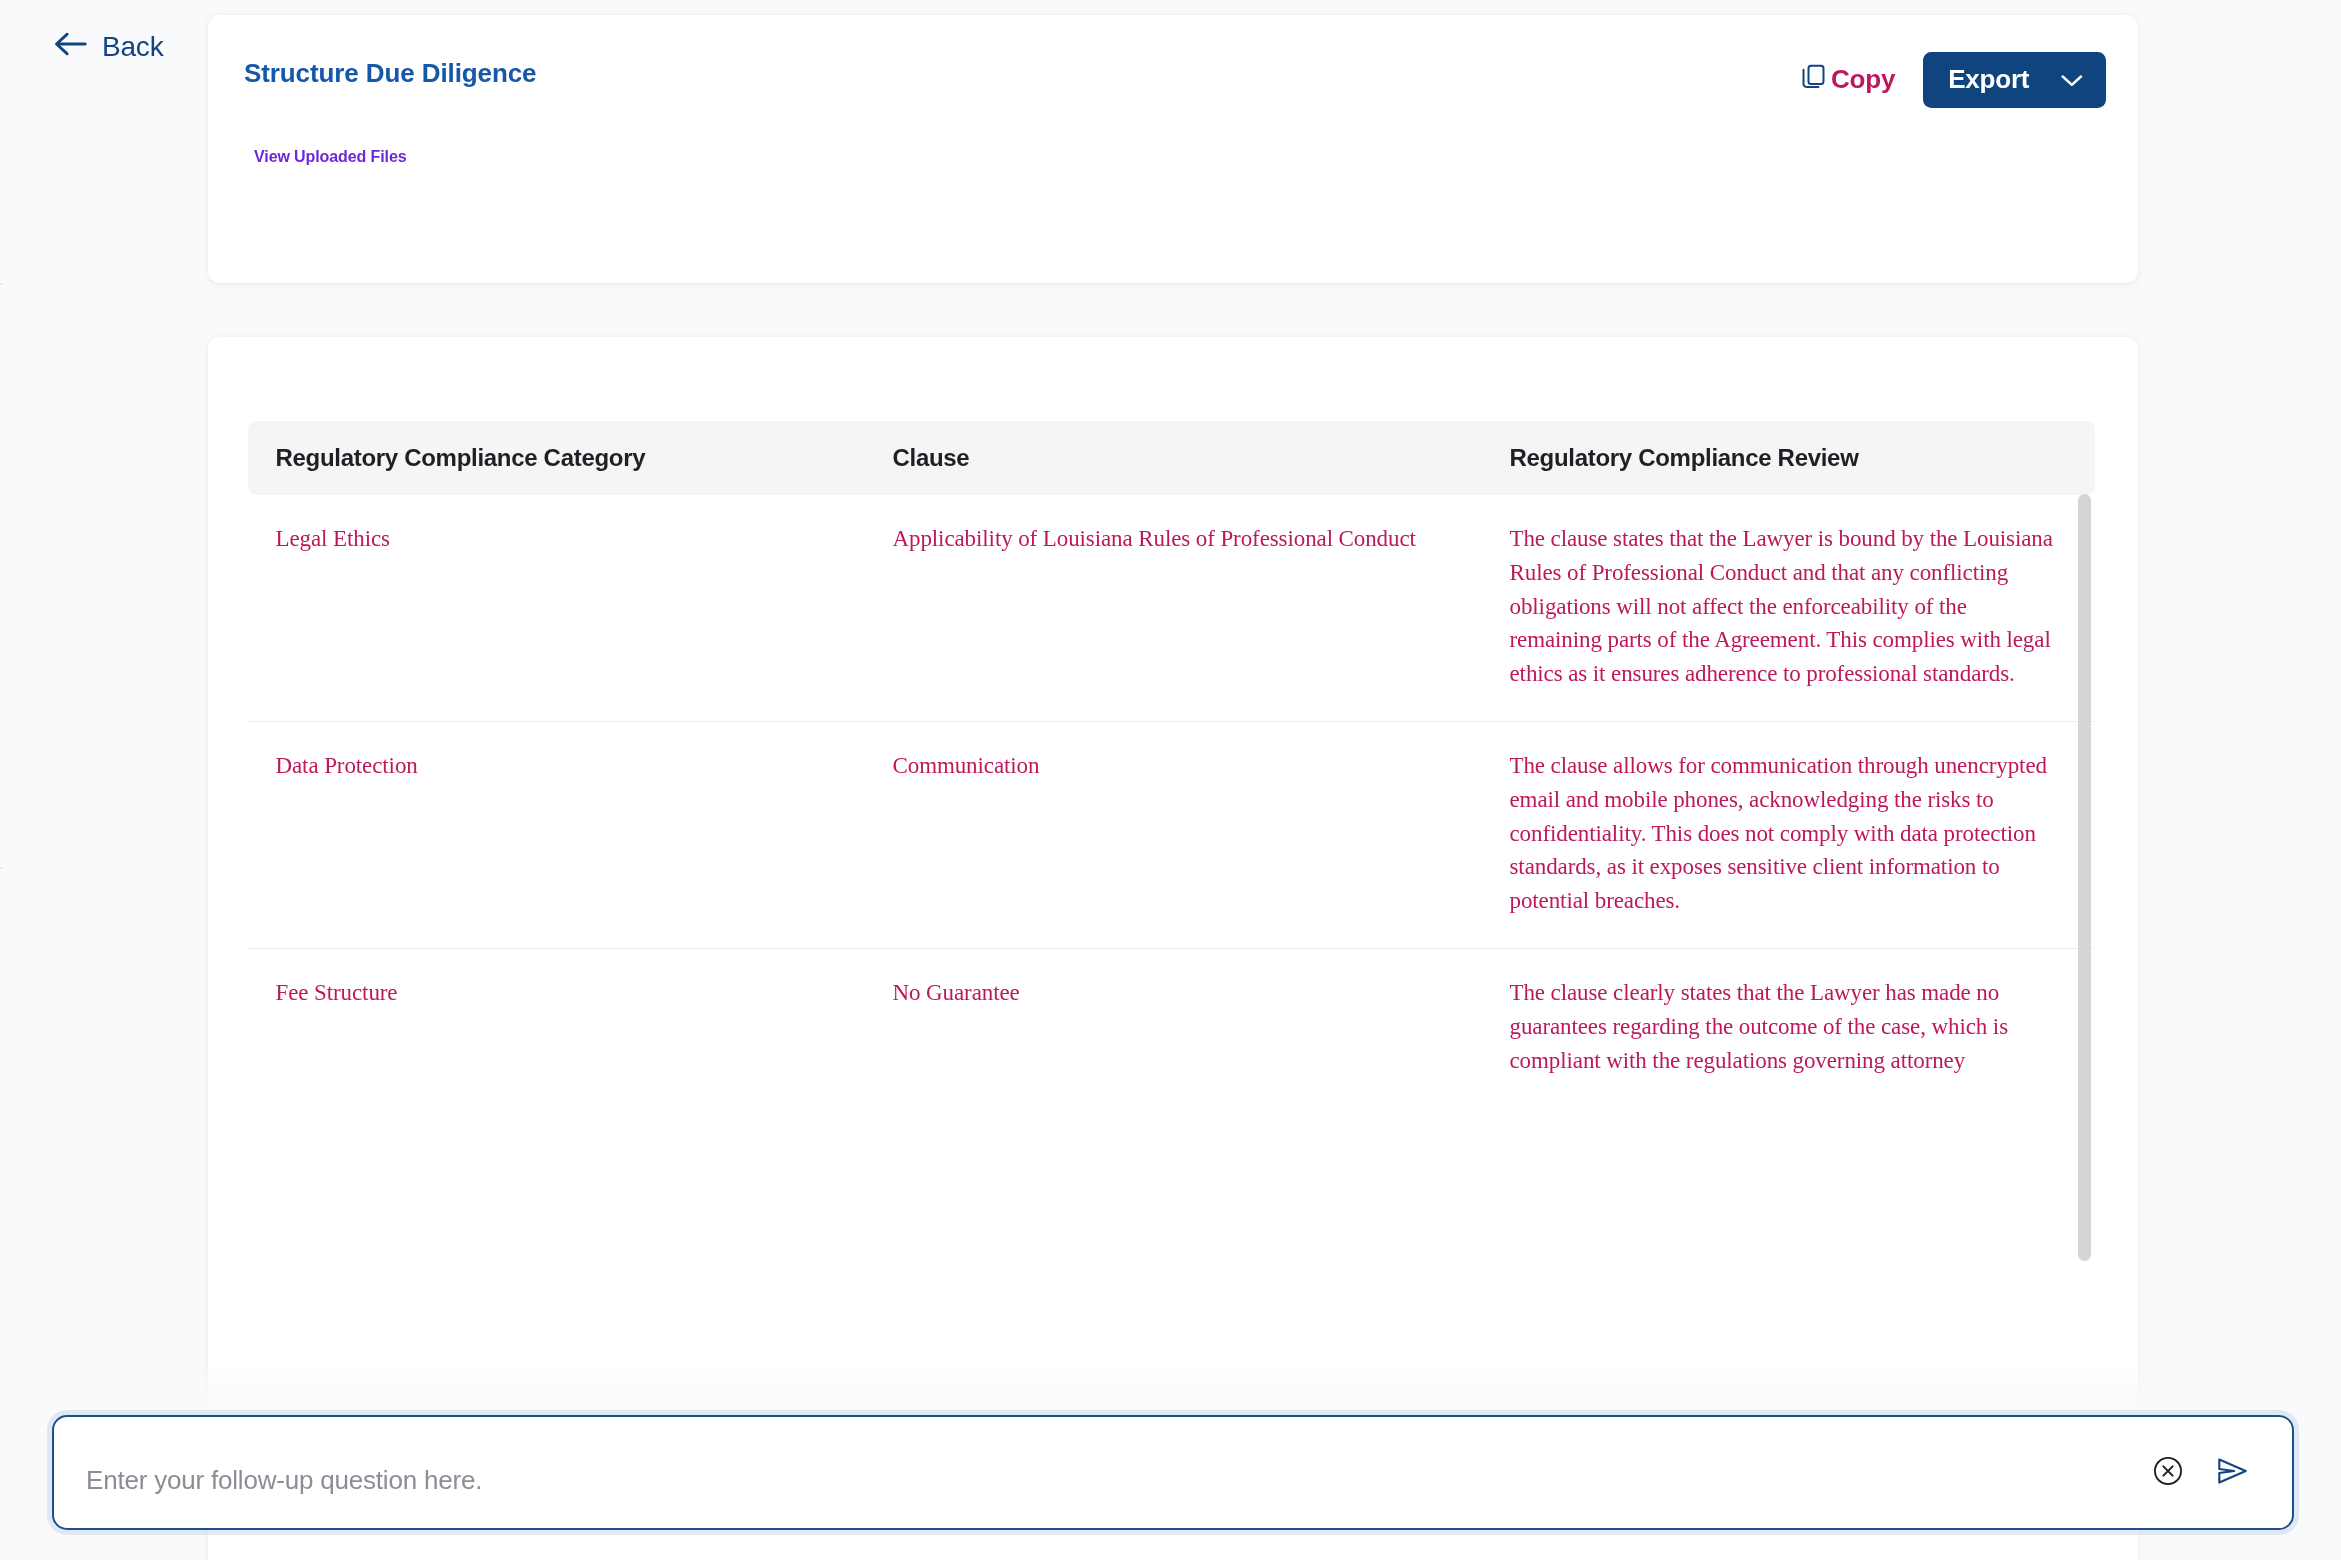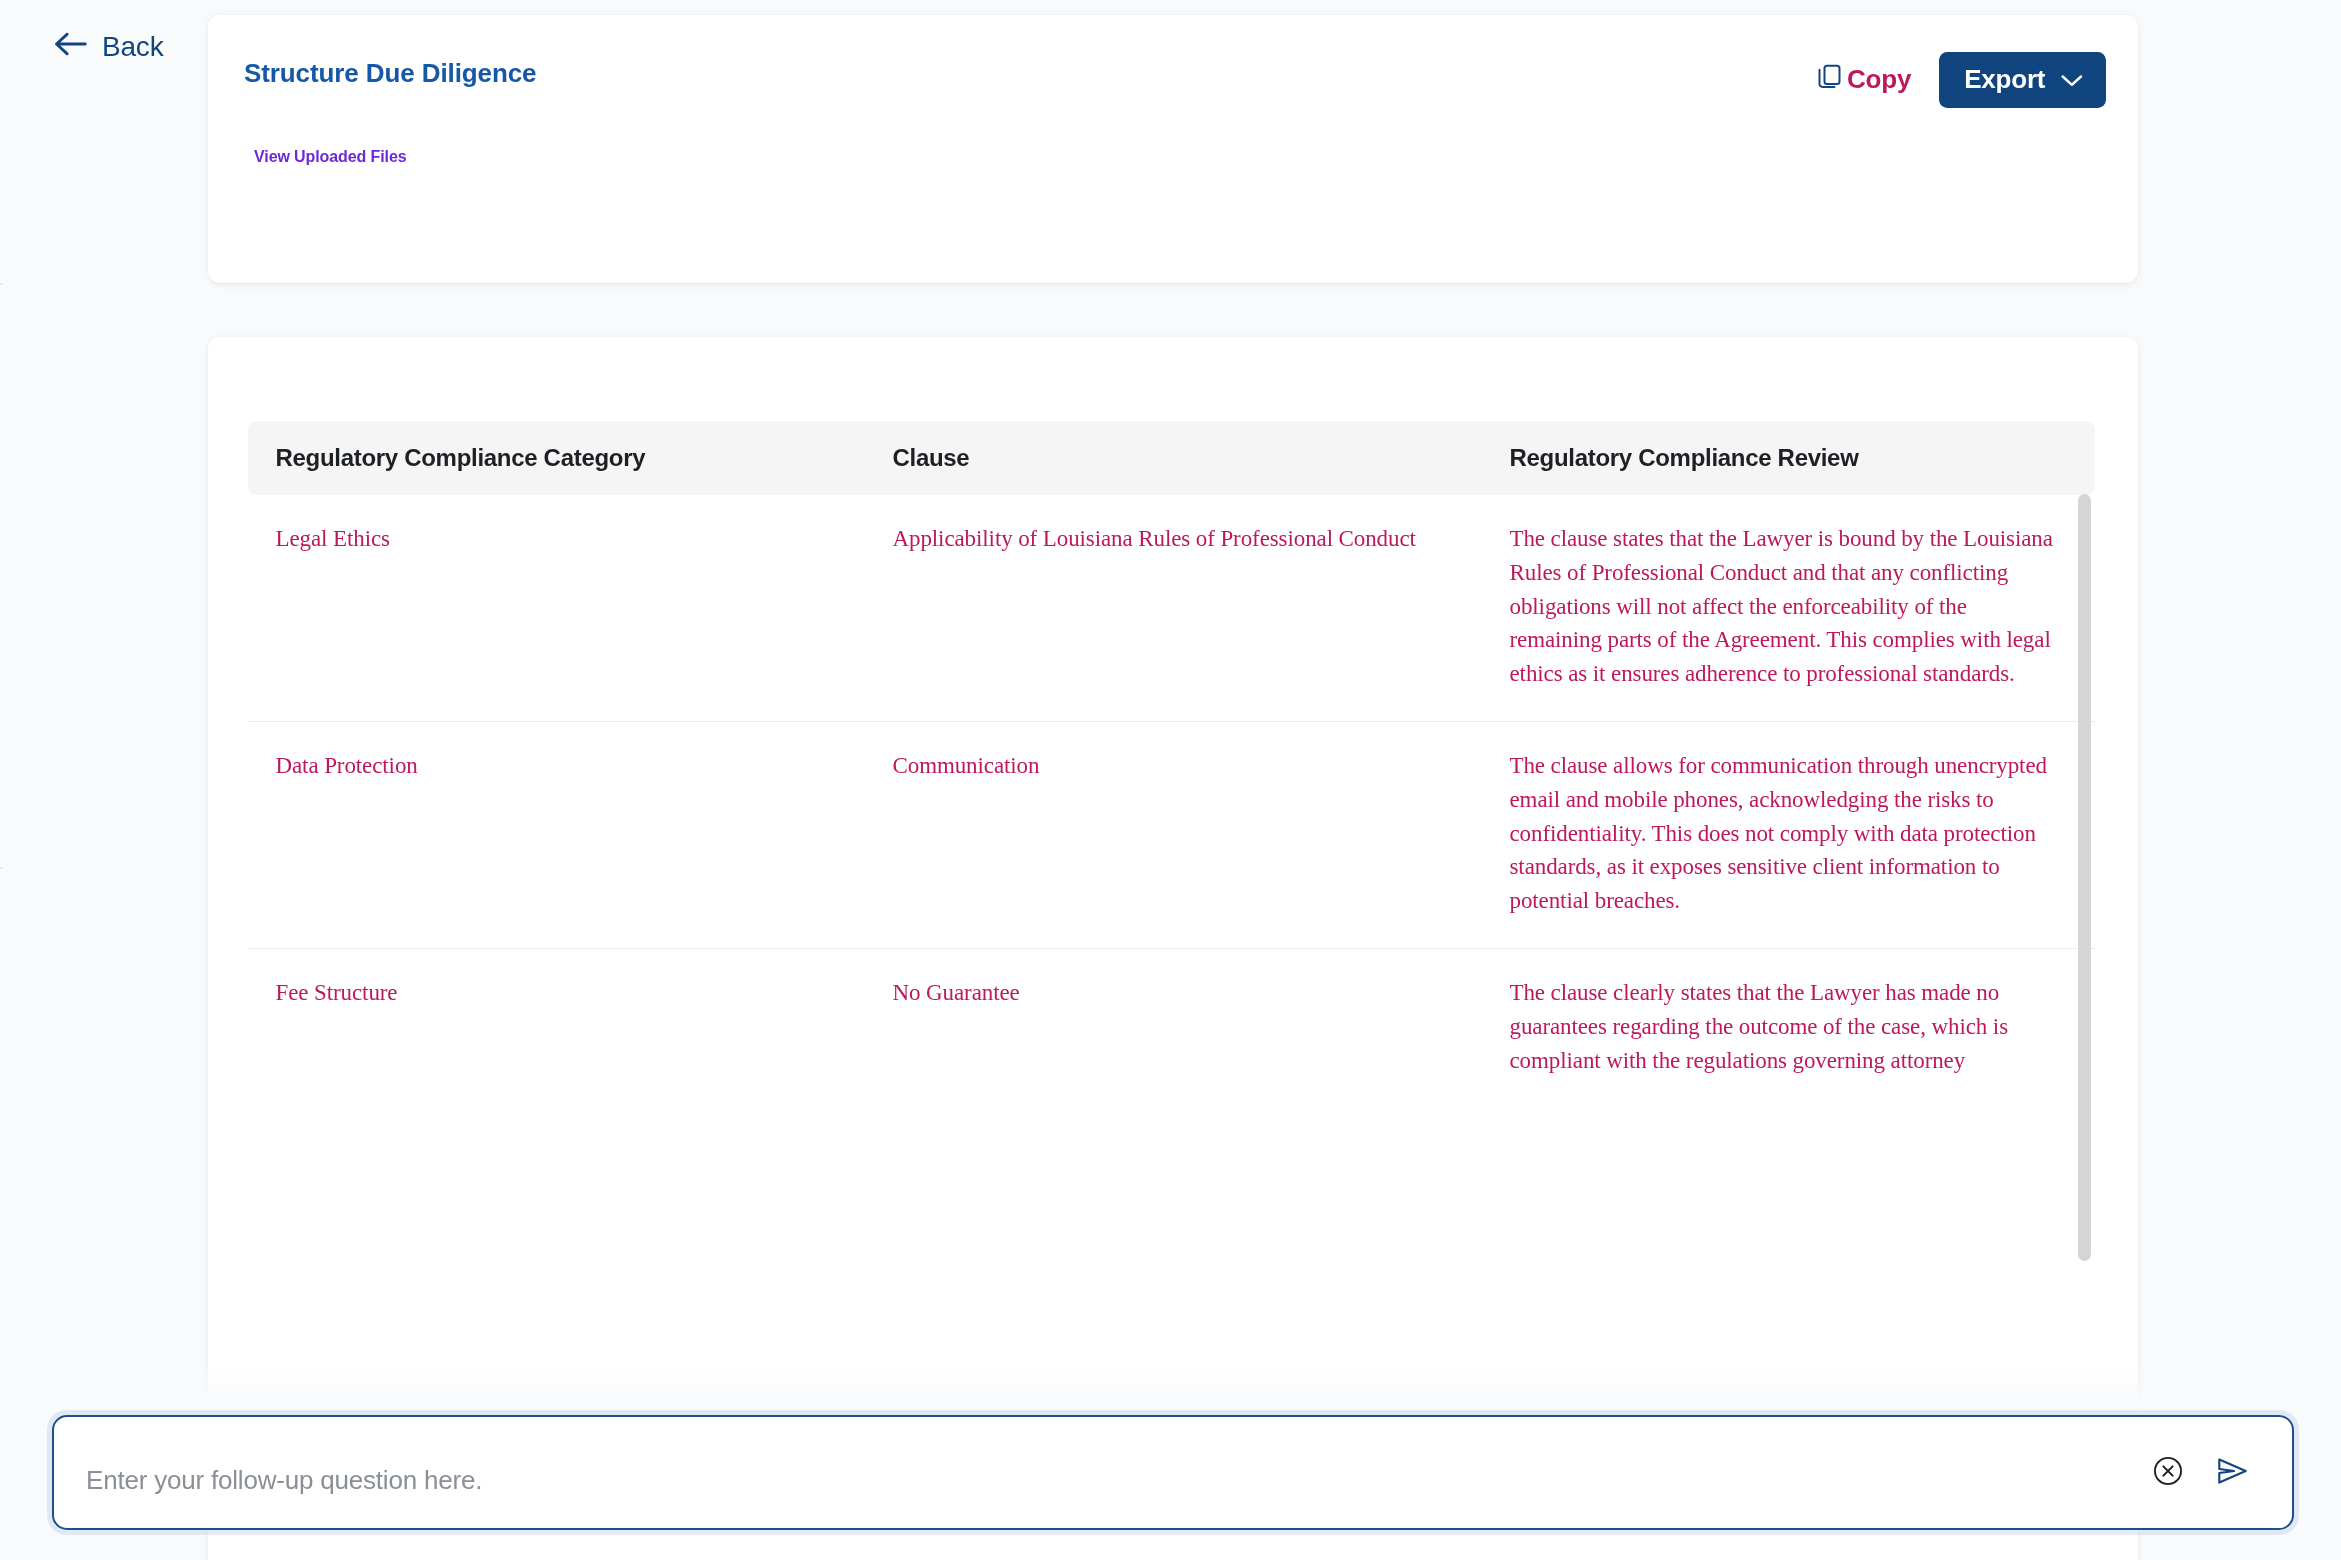--- a/index.html
+++ b/index.html
@@ -89,21 +89,21 @@
     gap: 5px;
     color: #be185d;
     font-size: 26px;
     font-weight: 600;
     cursor: pointer;
     letter-spacing: -0.2px;
   }
   .export-btn {
     display: flex;
     align-items: center;
-    gap: 16px;
+    gap: 32px;
     background: #10447f;
     color: #ffffff;
     font-size: 26px;
     font-weight: 700;
     border: none;
     border-radius: 8.3px;
     padding: 11.7px 23px 13.3px 25px;
     cursor: pointer;
     font-family: "Liberation Sans", sans-serif;
     letter-spacing: -0.2px;

